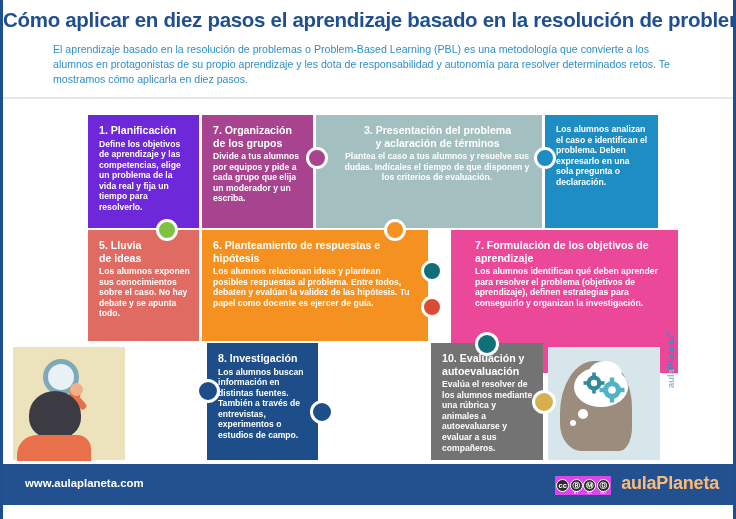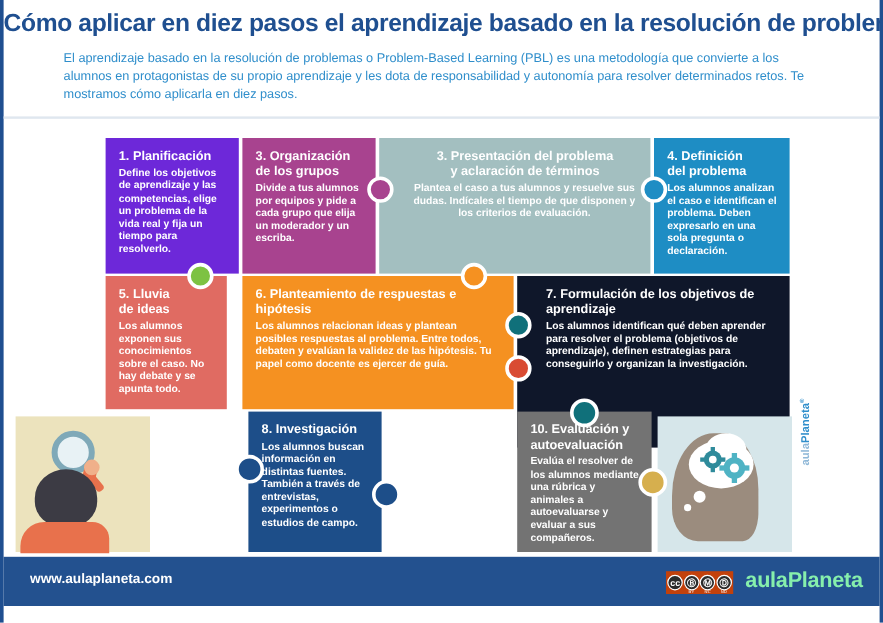--- a/index.html
+++ b/index.html
@@ -117,26 +117,26 @@
   #footer {
     position:absolute; left:0; top:464px; width:730px; height:41px;
     background:#23518f;
   }
   #site {
     position:absolute; left:22px; top:13px;
     color:#ffffff; font-size:11.4px; font-weight:bold;
   }
   #brand {
     position:absolute; right:14px; top:9px;
-    color:#86efac; font-size:18px; font-weight:bold;
+    color:#fdba74; font-size:18px; font-weight:bold;
     letter-spacing:-0.2px;
   }
   #cc {
     position:absolute; right:122px; top:12px;
-    width:56px; height:19px; background:#c2410c;
+    width:56px; height:19px; background:#d946ef;
     display:flex; align-items:center; justify-content:space-between;
     padding:1px 1px;
   }
   .cc-i {
     width:13px; height:13px; border-radius:50%;
     background:#2b2b2b; border:1.4px solid #ffffff;
     color:#ffffff; font-size:7.5px; font-weight:bold;
     display:flex; align-items:center; justify-content:center;
     line-height:1;
   }
@@ -169,53 +169,51 @@
   </div>
 
   <div id="board">
 
     <div class="piece pad" style="left:85px; top:15px; width:111px; height:113px; background:#6d28d9;">
       <div class="h">1. Planificación</div>
       <div class="b">Define los objetivos de aprendizaje y las competencias, elige un problema de la vida real y fija un tiempo para resolverlo.</div>
     </div>
 
     <div class="piece pad" style="left:199px; top:15px; width:111px; height:113px; background:#a8438f;">
-      <div class="h">3. Organización
+      <div class="h">7. Organización
 de los grupos</div>
       <div class="b">Divide a tus alumnos por equipos y pide a cada grupo que elija un moderador y un escriba.</div>
     </div>
 
     <div class="piece pad" style="left:313px; top:15px; width:226px; height:113px; background:#a3bfc0; padding-left:26px;text-align:center;">
       <div class="h">3. Presentación del problema
 y aclaración de términos</div>
       <div class="b" style="width:190px;">Plantea el caso a tus alumnos y resuelve sus dudas. Indícales el tiempo de que disponen y los criterios de evaluación.</div>
     </div>
 
     <div class="piece pad" style="left:542px; top:15px; width:113px; height:113px; background:#1e8dc4;">
-      <div class="h">4. Definición
-del problema</div>
       <div class="b">Los alumnos analizan el caso e identifican el problema. Deben expresarlo en una sola pregunta o declaración.</div>
     </div>
 
     <div class="knob" style="left:303px; top:47px; width:22px; height:22px; background:#a8438f;"></div>
     <div class="knob" style="left:531px; top:47px; width:22px; height:22px; background:#1e8dc4;"></div>
 
-    <div class="piece pad" style="left:85px; top:130px; width:101px; height:111px; background:#e06b62;">
+    <div class="piece pad" style="left:85px; top:130px; width:111px; height:111px; background:#e06b62;">
       <div class="h">5. Lluvia
 de ideas</div>
       <div class="b">Los alumnos exponen sus conocimientos sobre el caso. No hay debate y se apunta todo.</div>
     </div>
 
     <div class="piece pad" style="left:199px; top:130px; width:226px; height:111px; background:#f59121;">
       <div class="h">6. Planteamiento de respuestas e
 hipótesis</div>
       <div class="b" style="width:198px;">Los alumnos relacionan ideas y plantean posibles respuestas al problema. Entre todos, debaten y evalúan la validez de las hipótesis. Tu papel como docente es ejercer de guía.</div>
     </div>
 
-    <div class="piece pad" style="left:428px; top:130px; width:227px; height:143px; background:#0f172a; padding-left:24px;">
+    <div class="piece pad" style="left:448px; top:130px; width:227px; height:143px; background:#ec4899; padding-left:24px;">
       <div class="h">7. Formulación de los objetivos de
 aprendizaje</div>
       <div class="b" style="width:198px;">Los alumnos identifican qué deben aprender para resolver el problema (objetivos de aprendizaje), definen estrategias para conseguirlo y organizan la investigación.</div>
     </div>
 
     <div class="knob" style="left:153px; top:119px; width:22px; height:22px; background:#7dc242;"></div>
     <div class="knob" style="left:381px; top:119px; width:22px; height:22px; background:#f59121;"></div>
     <div class="knob" style="left:418px; top:160px; width:22px; height:22px; background:#10707a;"></div>
     <div class="knob" style="left:418px; top:196px; width:22px; height:22px; background:#d94b33;"></div>
 

